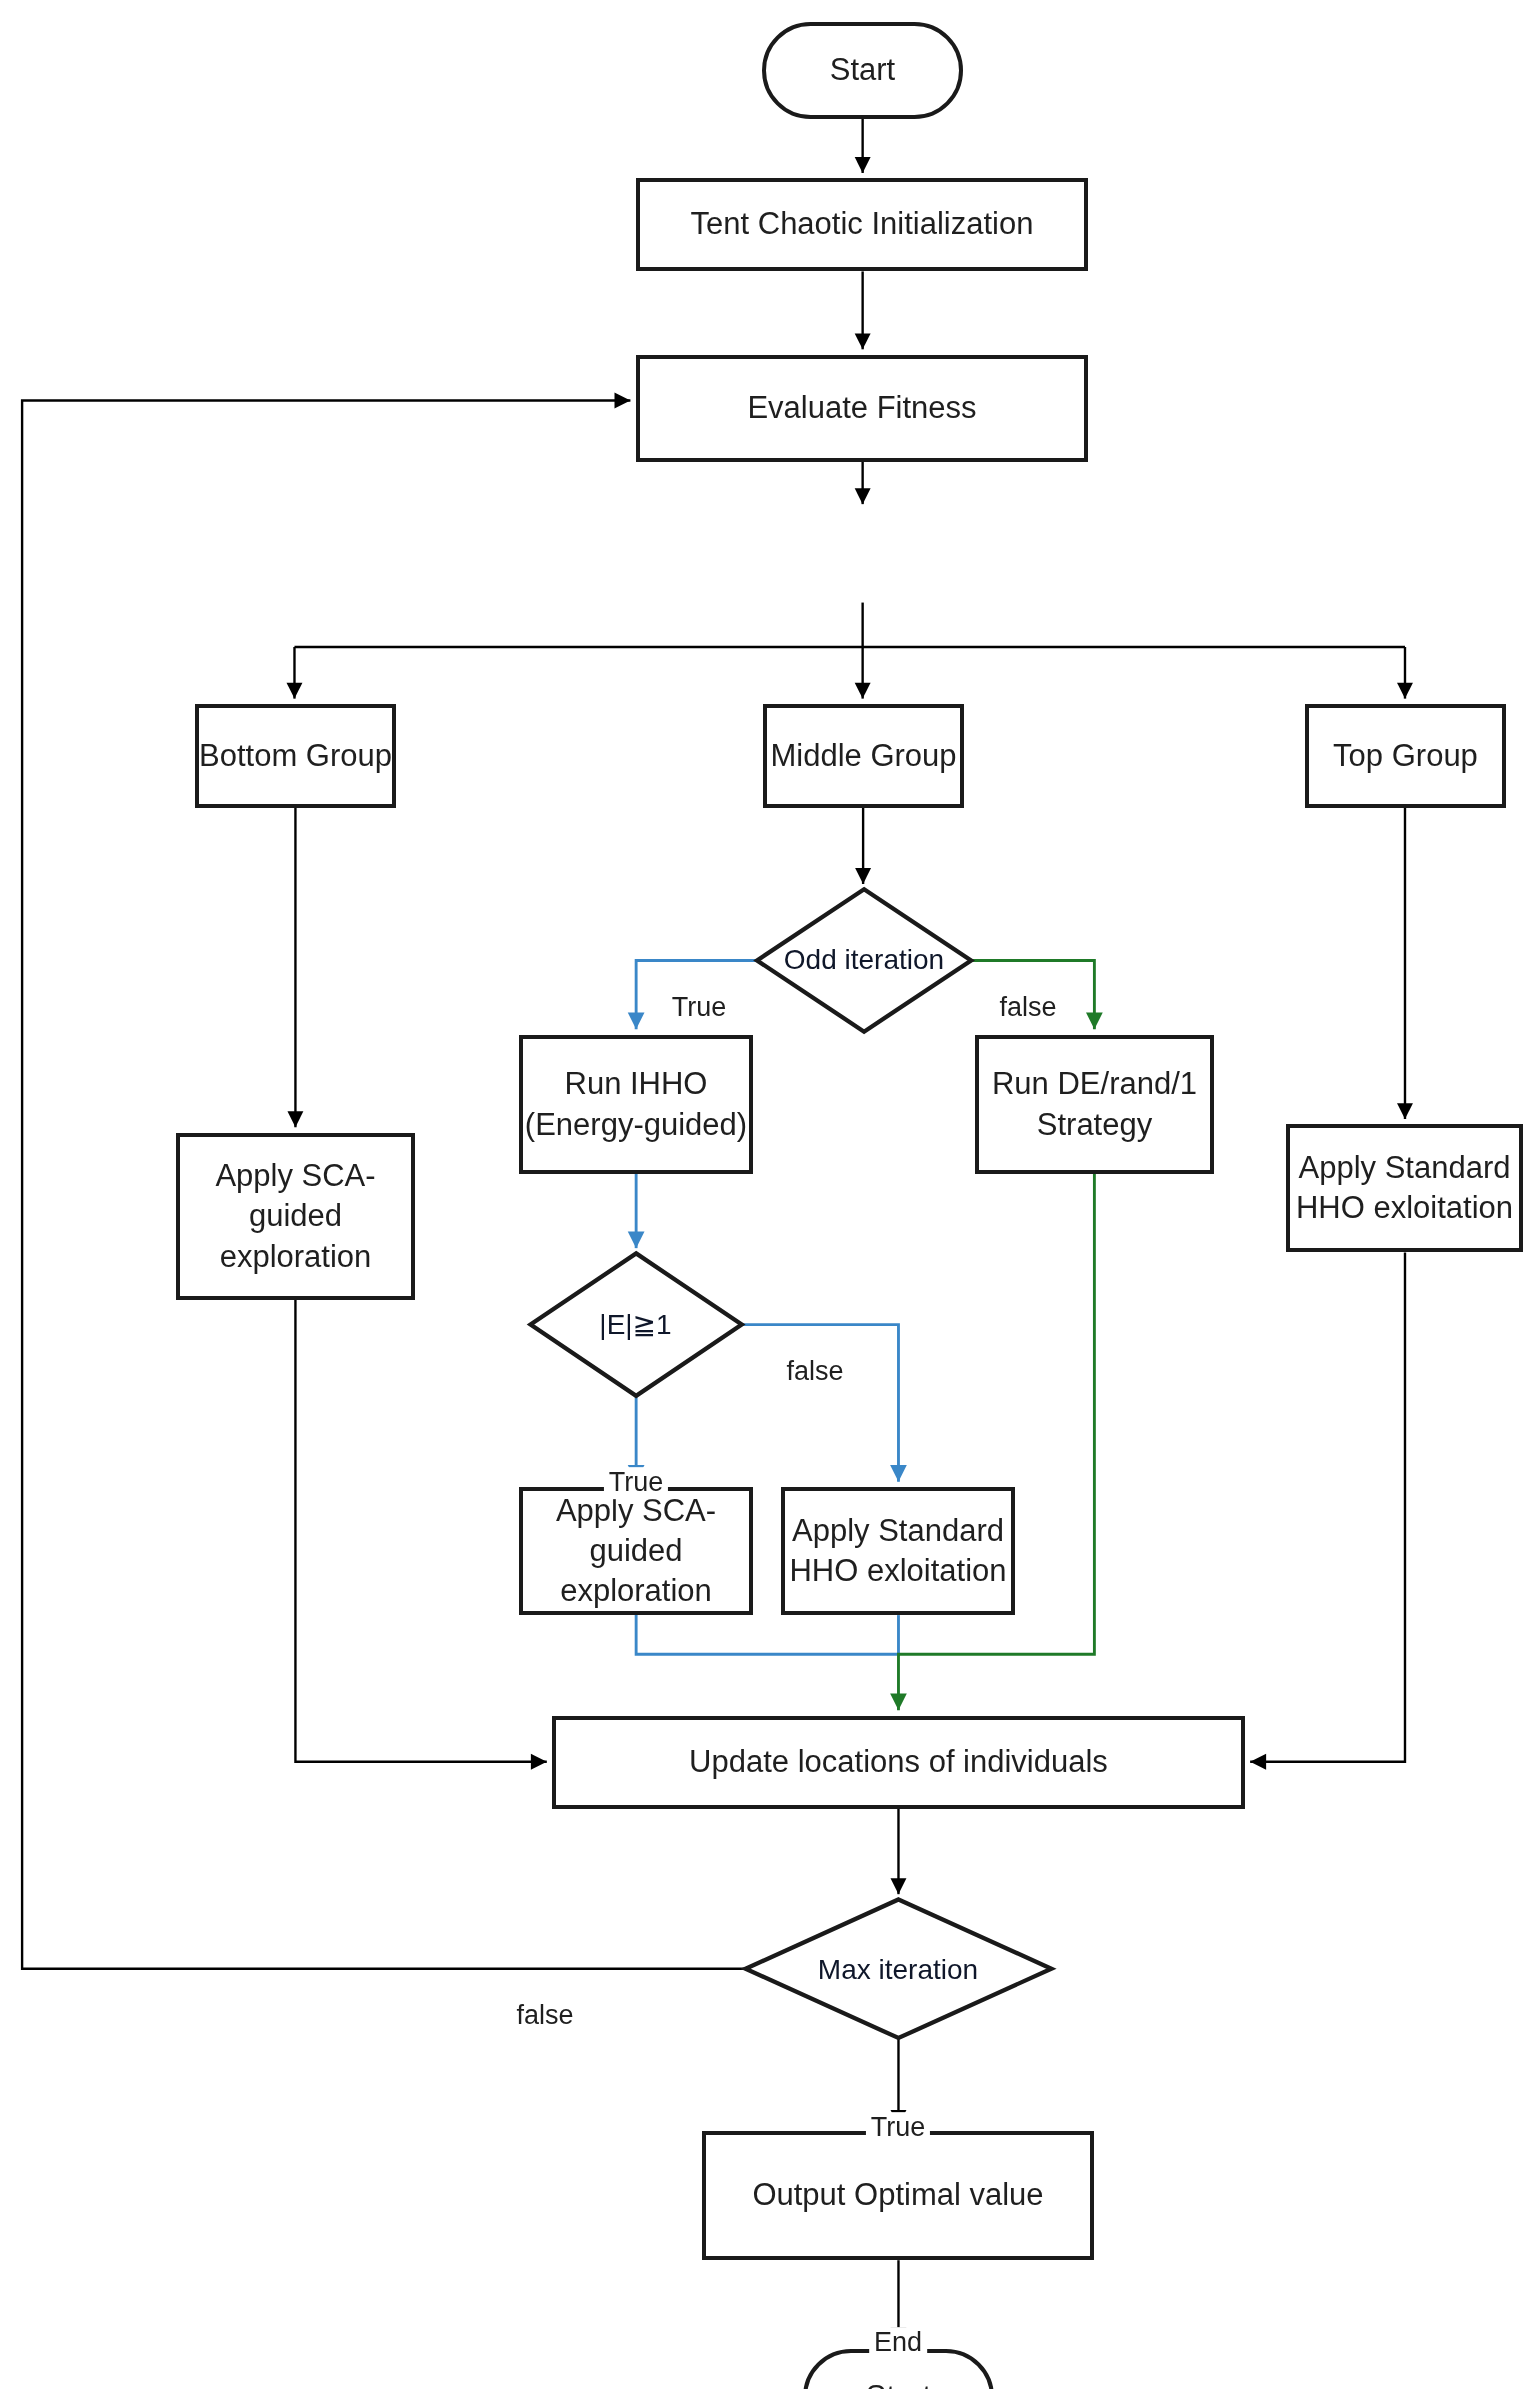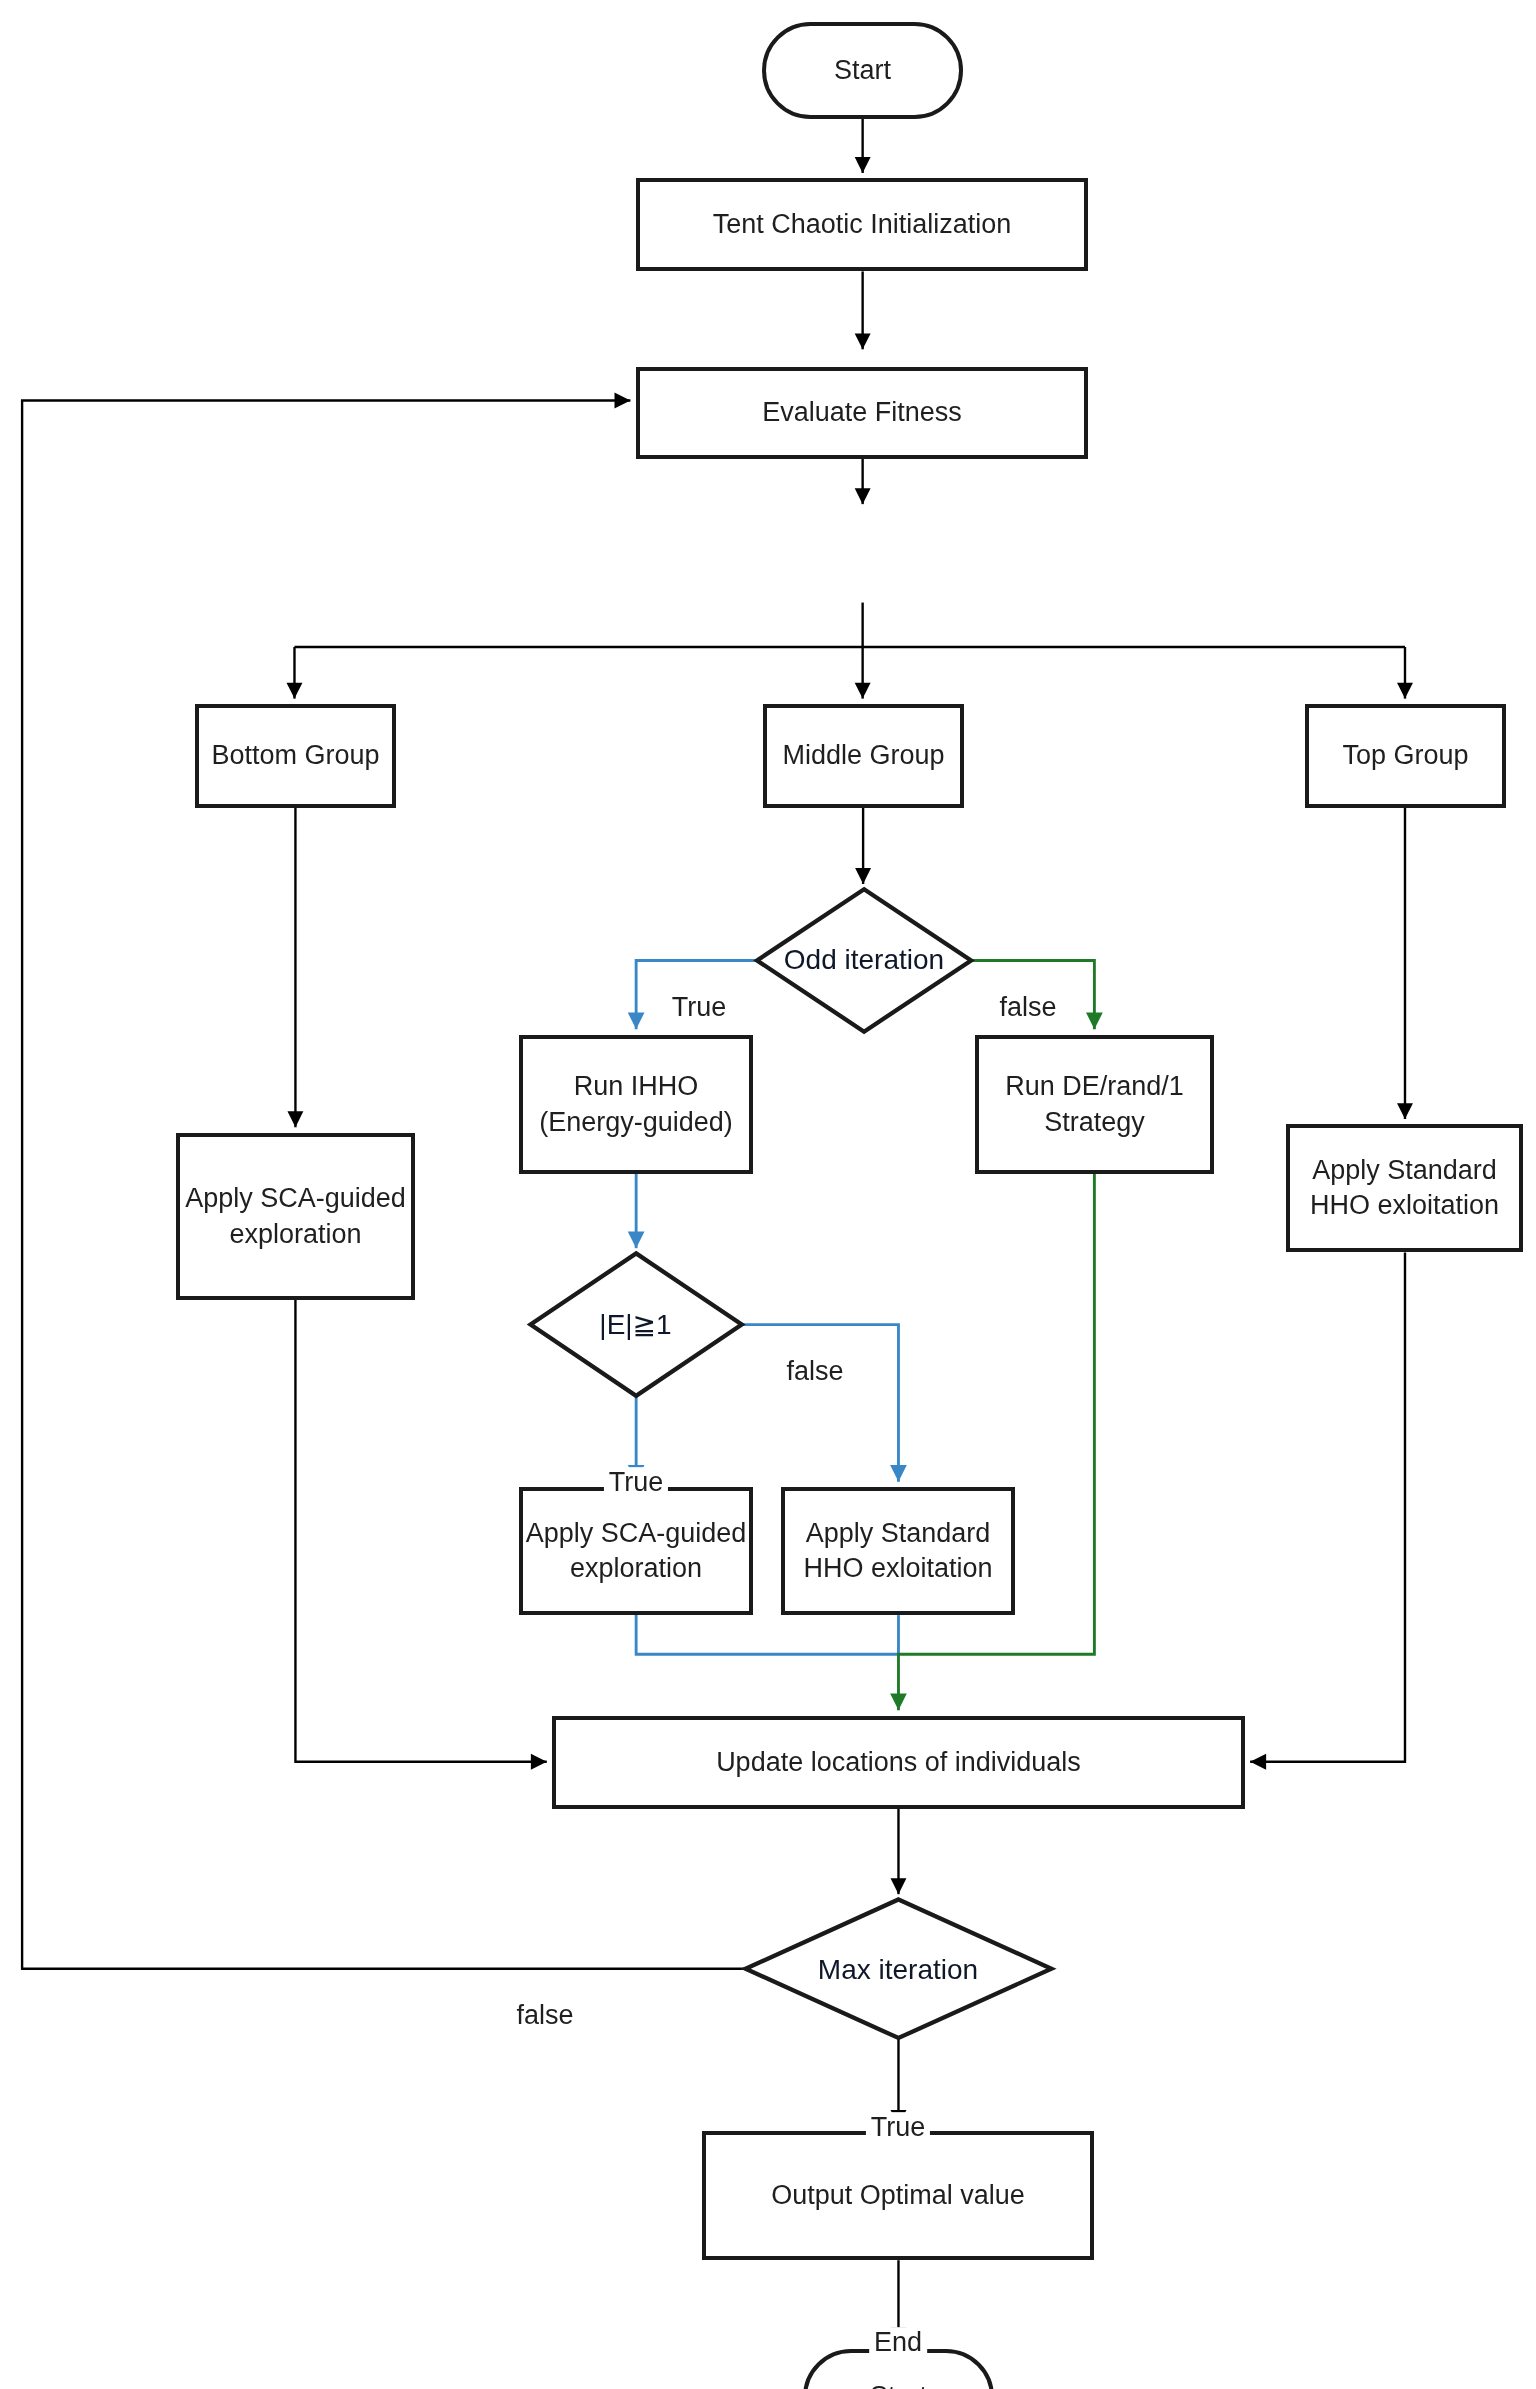--- a/index.html
+++ b/index.html
@@ -25,21 +25,21 @@
   .node {
     position: absolute;
     display: flex;
     align-items: center;
     justify-content: center;
     text-align: center;
     box-sizing: border-box;
     background: #ffffff;
     border: 4.3px solid #1a1a1a;
     color: #1f1f1f;
-    font-size: 27px;
+    font-size: 31px;
     line-height: 1.3;
     white-space: pre-line;
   }
   .terminal {
     border-radius: 50px;
     border-width: 4.8px;
   }
   .dlabel {
     position: absolute;
     display: flex;
@@ -120,21 +120,21 @@
       <polygon points="1808,1861 2032,2010 1808,2159 1584,2010"></polygon>
       <polygon points="1331,2623 1552,2772 1331,2921 1110,2772"></polygon>
       <polygon points="1880,3975 2200,4120 1880,4265 1560,4120"></polygon>
     </g>
   </svg>
 
   <div class="node terminal" style="left:762px;top:22px;width:201px;height:97px">Start</div>
 
   <div class="node" style="left:636px;top:178px;width:452px;height:93px">Tent Chaotic Initialization</div>
 
-  <div class="node" style="left:636px;top:367px;width:452px;height:92px">Evaluate Fitness</div>
+  <div class="node" style="left:636px;top:355px;width:452px;height:107px">Evaluate Fitness</div>
 
 
   <div class="node" style="left:195px;top:704px;width:201px;height:104px">Bottom Group</div>
 
   <div class="node" style="left:1305px;top:704px;width:201px;height:104px">Top Group</div>
 
   <div class="node" style="left:763px;top:704px;width:201px;height:104px">Middle Group</div>
 
   <div class="dlabel" style="left:757px;top:889px;width:214px;height:142px">Odd iteration</div>
 

